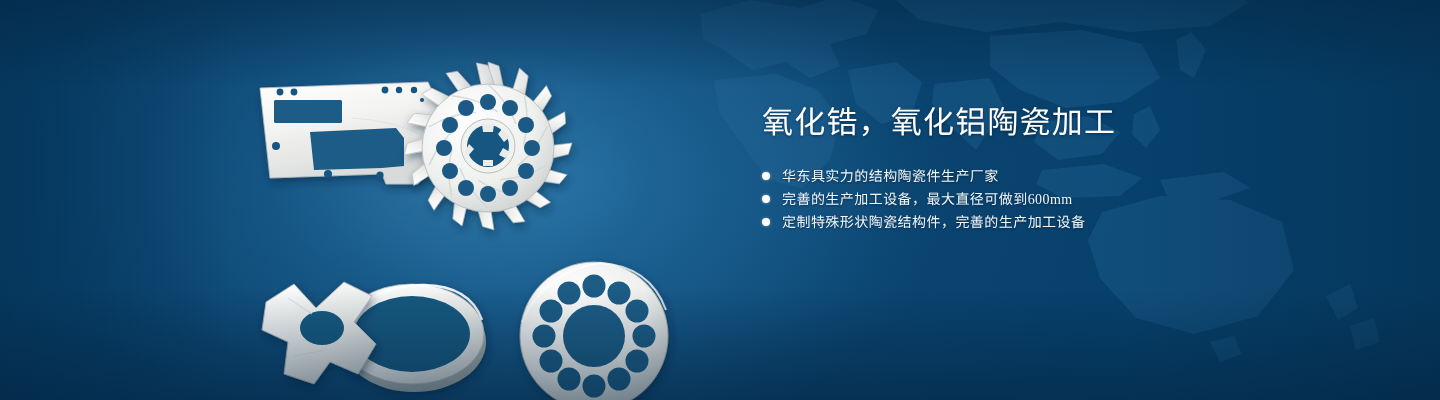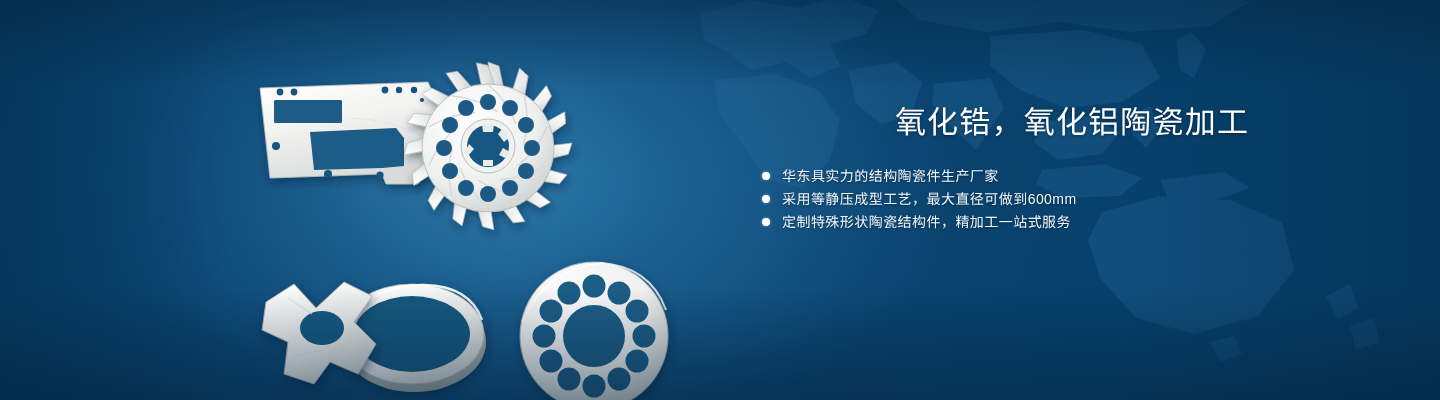--- a/index.html
+++ b/index.html
@@ -9,21 +9,20 @@
     font-family:"Liberation Sans","DejaVu Sans",sans-serif;
     -webkit-font-smoothing:antialiased;
   }
 
   .banner {
     position:relative;
     width:1440px;
     height:400px;
     overflow:hidden;
     background:#404040;
-    text-align:center;
   }
 
   
   .bg-base {
     position:absolute; inset:0;
     background:#06416c;
   }
   .bg-glow {
     position:absolute; inset:0;
     background:
@@ -103,20 +102,21 @@
     margin-right:12px;
     box-shadow:0 0 3px rgba(255,255,255,0.45);
   }
   .bullet-text {
     font-size:14px;
     color:#f2f7fb;
     letter-spacing:0.45px;
     line-height:23px;
     white-space:nowrap;
     text-shadow:0 1px 2px rgba(0,20,40,0.5);
+    font-family:Liberation Serif, serif;
   }
 </style>
 </head>
 <body>
 
 <div class="banner">
 
   <div class="bg-base"></div>
   <div class="bg-glow"></div>
   <div class="bg-glow2"></div>
@@ -318,25 +318,25 @@
 
     <ul class="bullets">
 
       <li class="bullet">
         <span class="dot"></span>
         <span class="bullet-text">华东具实力的结构陶瓷件生产厂家</span>
       </li>
 
       <li class="bullet">
         <span class="dot"></span>
-        <span class="bullet-text">采用等静压成型工艺，最大直径可做到600mm</span>
+        <span class="bullet-text">完善的生产加工设备，最大直径可做到600mm</span>
       </li>
 
       <li class="bullet">
         <span class="dot"></span>
-        <span class="bullet-text">定制特殊形状陶瓷结构件，精加工一站式服务</span>
+        <span class="bullet-text">定制特殊形状陶瓷结构件，完善的生产加工设备</span>
       </li>
 
 
     </ul>
   </div>
 
 </div>
 
 </body></html>

